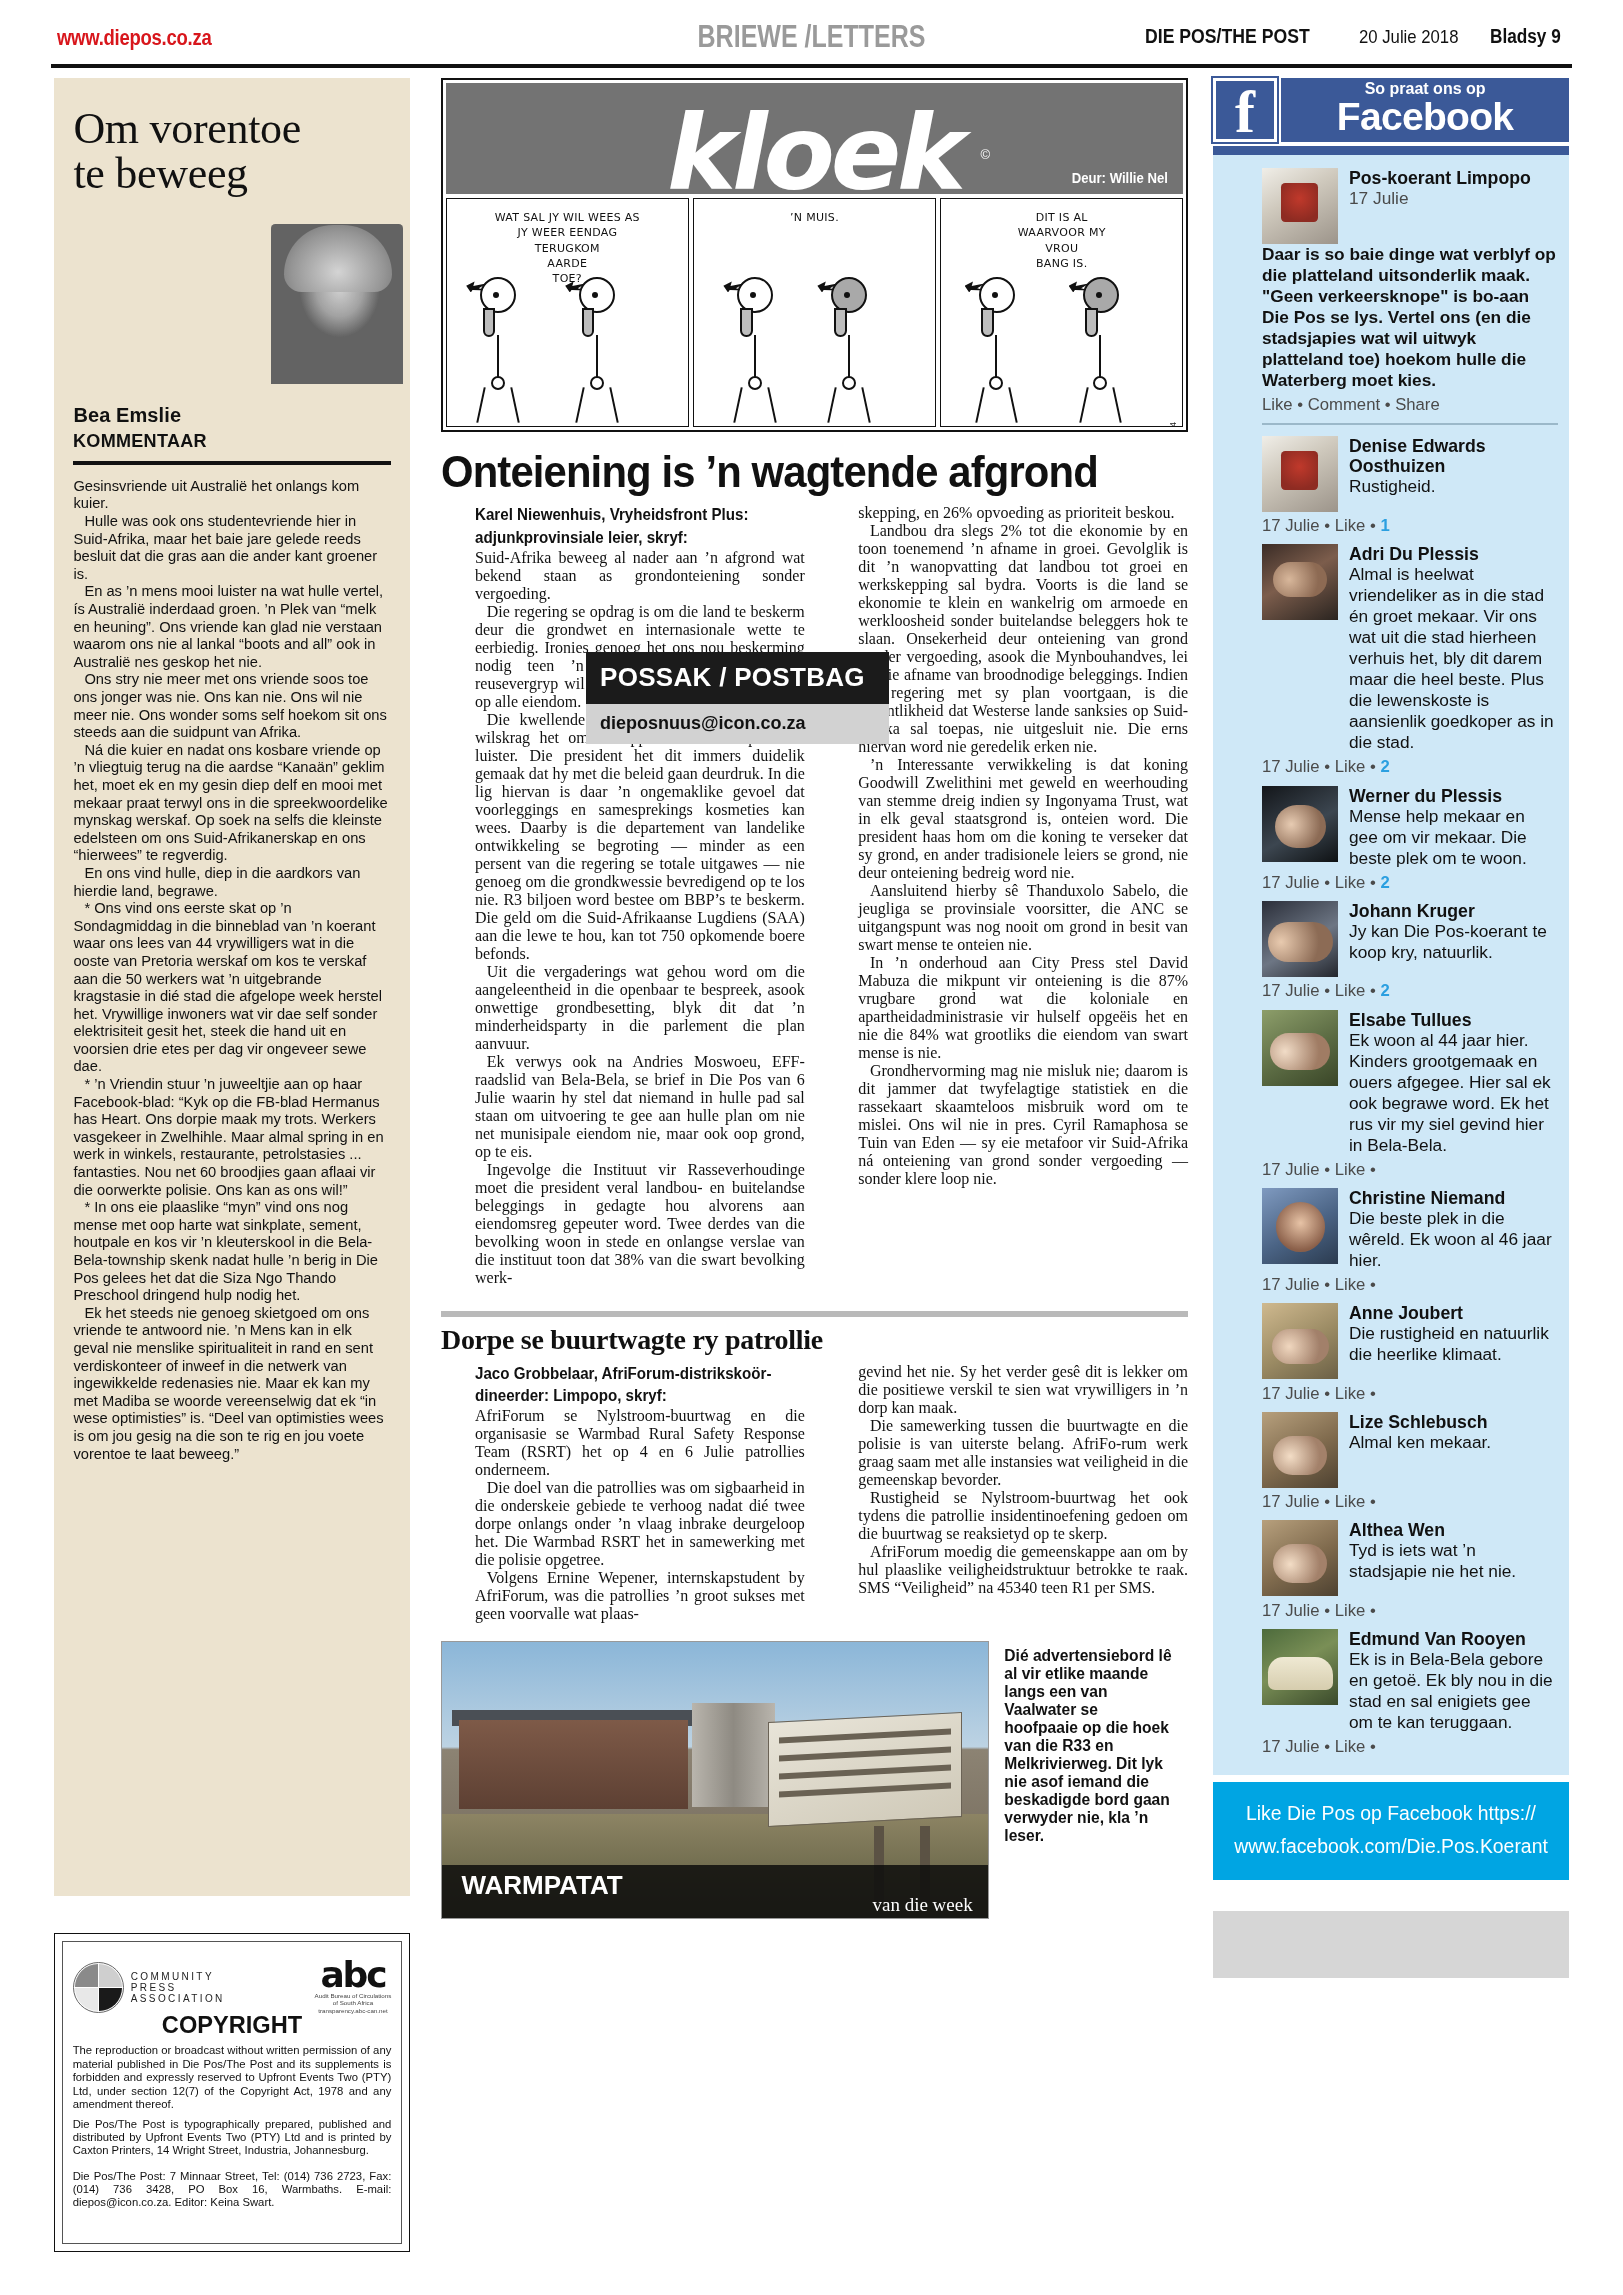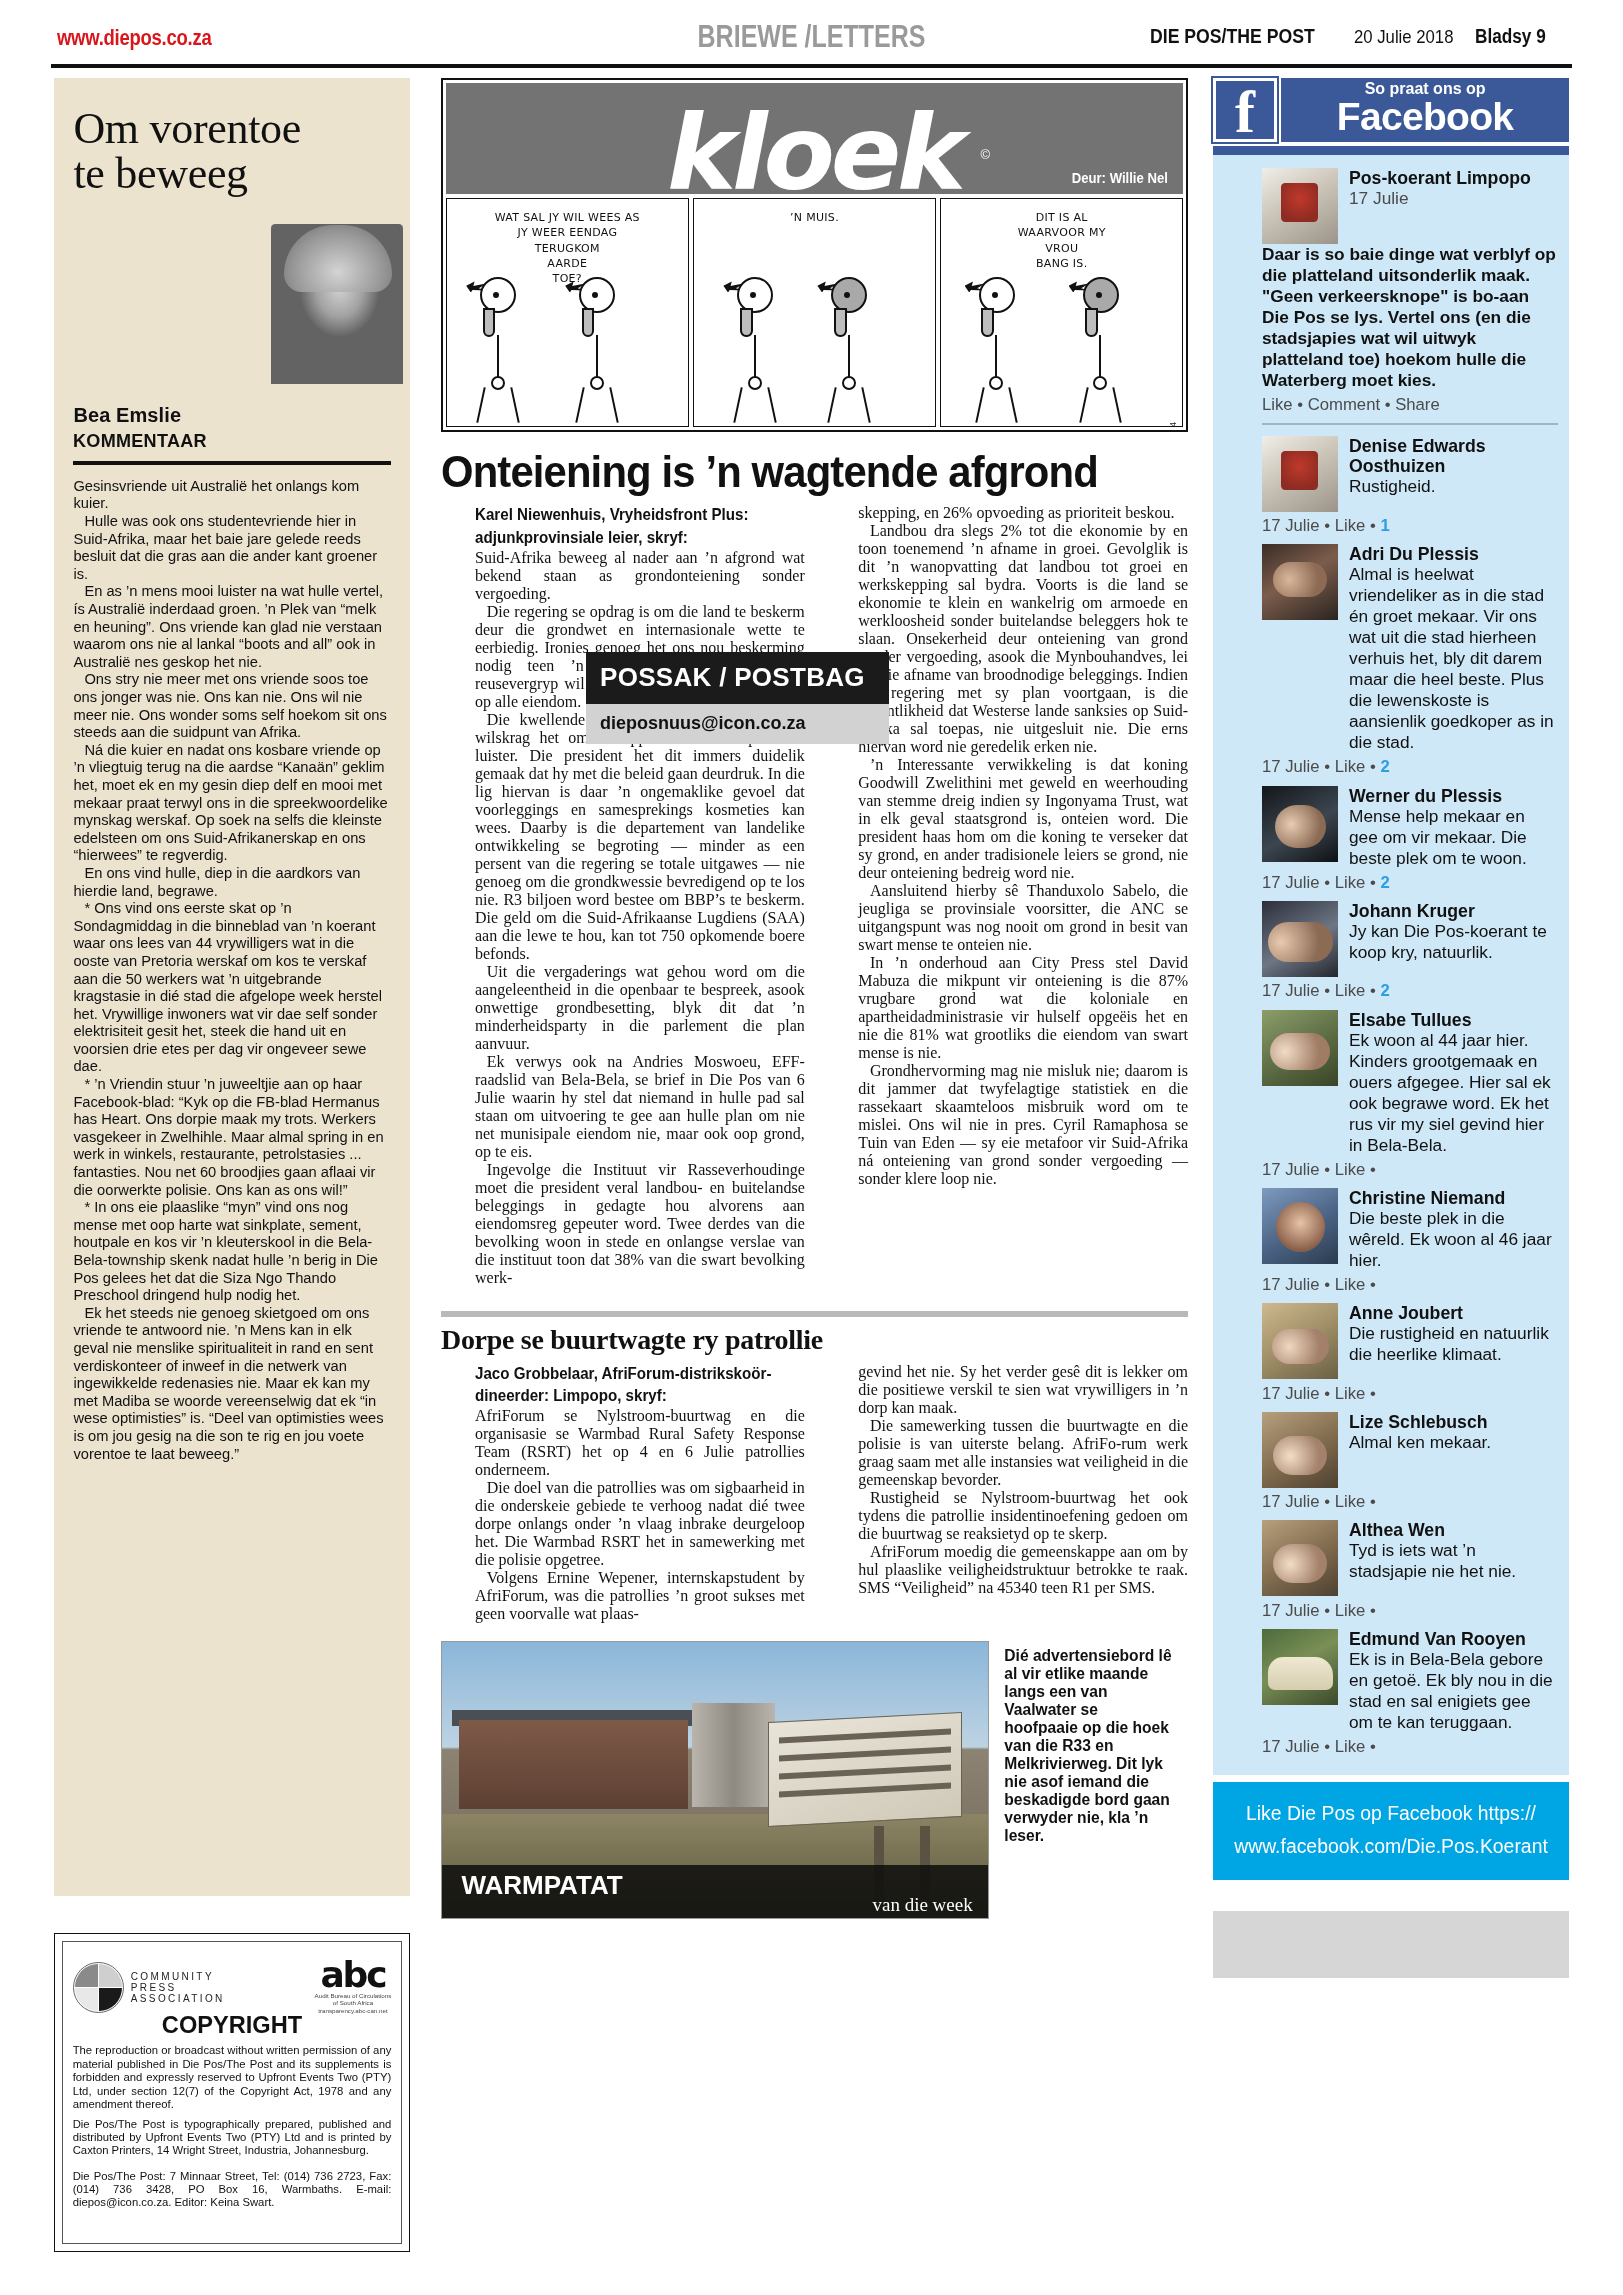--- a/index.html
+++ b/index.html
@@ -24,22 +24,22 @@
     letter-spacing:-0.3px; font-stretch:condensed;
     transform:scaleX(0.86); transform-origin:left center;
   }
   #mh-section {
     position:absolute; left:0; right:0; top:19.4px;
     text-align:center; color:#9a9a9a; font-weight:bold;
     font-size:30.5px; letter-spacing:0px;
     transform:scaleX(0.82);
   }
   #mh-right {
-    position:absolute; right:66px; top:23.6px;
-    display:flex; align-items:baseline; gap:8px;
+    position:absolute; right:51px; top:23.6px;
+    display:flex; align-items:baseline; gap:18px;
     color:#111;
   }
   #mh-right .pub { font-weight:bold; font-size:21px; transform:scaleX(0.84); transform-origin:left; }
   #mh-right .date { font-size:19px; transform:scaleX(0.88); transform-origin:left; }
   #mh-right .page { font-weight:bold; font-size:20px; transform:scaleX(0.86); transform-origin:left; }
   #mh-rule {
     position:absolute; left:51px; right:51px; top:64px;
     height:3.5px; background:#111;
   }
 
@@ -513,21 +513,21 @@
         <p class="serif-p ind">Die kwellende vraag is of die parlement die wilskrag het om na opponerende standpunte te luister. Die president het dit immers duidelik gemaak dat hy met die beleid gaan deurdruk. In die lig hiervan is daar ’n ongemaklike gevoel dat voorleggings en samesprekings kosmeties kan wees. Daarby is die departement van landelike ontwikkeling se begroting — minder as een persent van die regering se totale uitgawes — nie genoeg om die grondkwessie bevredigend op te los nie. R3 biljoen word bestee om BBP’s te beskerm. Die geld om die Suid-Afrikaanse Lugdiens (SAA) aan die lewe te hou, kan tot 750 opkomende boere befonds.</p>
         <p class="serif-p ind">Uit die vergaderings wat gehou word om die aangeleentheid in die openbaar te bespreek, asook onwettige grondbesetting, blyk dit dat ’n minderheidsparty in die parlement die plan aanvuur.</p>
         <p class="serif-p ind">Ek verwys ook na Andries Moswoeu, EFF-raadslid van Bela-Bela, se brief in Die Pos van 6 Julie waarin hy stel dat niemand in hulle pad sal staan om uitvoering te gee aan hulle plan om nie net munisipale eiendom nie, maar ook oop grond, op te eis.</p>
         <p class="serif-p ind">Ingevolge die Instituut vir Rasseverhoudinge moet die president veral landbou- en buitelandse beleggings in gedagte hou alvorens aan eiendomsreg gepeuter word. Twee derdes van die bevolking woon in stede en onlangse verslae van die instituut toon dat 38% van die swart bevolking werk-</p>
       </div>
       <div class="art-col">
         <p class="serif-p">skepping, en 26% opvoeding as prioriteit beskou.</p>
         <p class="serif-p ind">Landbou dra slegs 2% tot die ekonomie by en toon toenemend ’n afname in groei. Gevolglik is dit ’n wanopvatting dat landbou tot groei en werkskepping sal bydra. Voorts is die land se ekonomie te klein en wankelrig om armoede en werkloosheid sonder buitelandse beleggers hok te slaan. Onsekerheid deur onteiening van grond sonder vergoeding, asook die Mynbouhandves, lei tot die afname van broodnodige beleggings. Indien die regering met sy plan voortgaan, is die moontlikheid dat Westerse lande sanksies op Suid-Afrika sal toepas, nie uitgesluit nie. Die erns hiervan word nie geredelik erken nie.</p>
         <p class="serif-p ind">’n Interessante verwikkeling is dat koning Goodwill Zwelithini met geweld en weerhouding van stemme dreig indien sy Ingonyama Trust, wat in elk geval staatsgrond is, onteien word. Die president haas hom om die koning te verseker dat sy grond, en ander tradisionele leiers se grond, nie deur onteiening bedreig word nie.</p>
         <p class="serif-p ind">Aansluitend hierby sê Thanduxolo Sabelo, die jeugliga se provinsiale voorsitter, die ANC se uitgangspunt was nog nooit om grond in besit van swart mense te onteien nie.</p>
-        <p class="serif-p ind">In ’n onderhoud aan City Press stel David Mabuza die mikpunt vir onteiening is die 87% vrugbare grond wat die koloniale en apartheidadministrasie vir hulself opgeëis het en nie die 81% wat grootliks die eiendom van swart mense is nie.</p>
+        <p class="serif-p ind">In ’n onderhoud aan City Press stel David Mabuza die mikpunt vir onteiening is die 87% vrugbare grond wat die koloniale en apartheidadministrasie vir hulself opgeëis het en nie die 84% wat grootliks die eiendom van swart mense is nie.</p>
         <p class="serif-p ind">Grondhervorming mag nie misluk nie; daarom is dit jammer dat twyfelagtige statistiek en die rassekaart skaamteloos misbruik word om te mislei. Ons wil nie in pres. Cyril Ramaphosa se Tuin van Eden — sy eie metafoor vir Suid-Afrika ná onteiening van grond sonder vergoeding — sonder klere loop nie.</p>
       </div>
     </div>
 
     <div id="a2-rule"></div>
     <h2 id="a2-head">Dorpe se buurtwagte ry patrollie</h2>
     <div class="art-cols">
       <div class="art-col">
         <div class="kicker">Jaco Grobbelaar, AfriForum-distrikskoör-</div>
         <div class="kicker">dineerder: Limpopo, skryf:</div>

